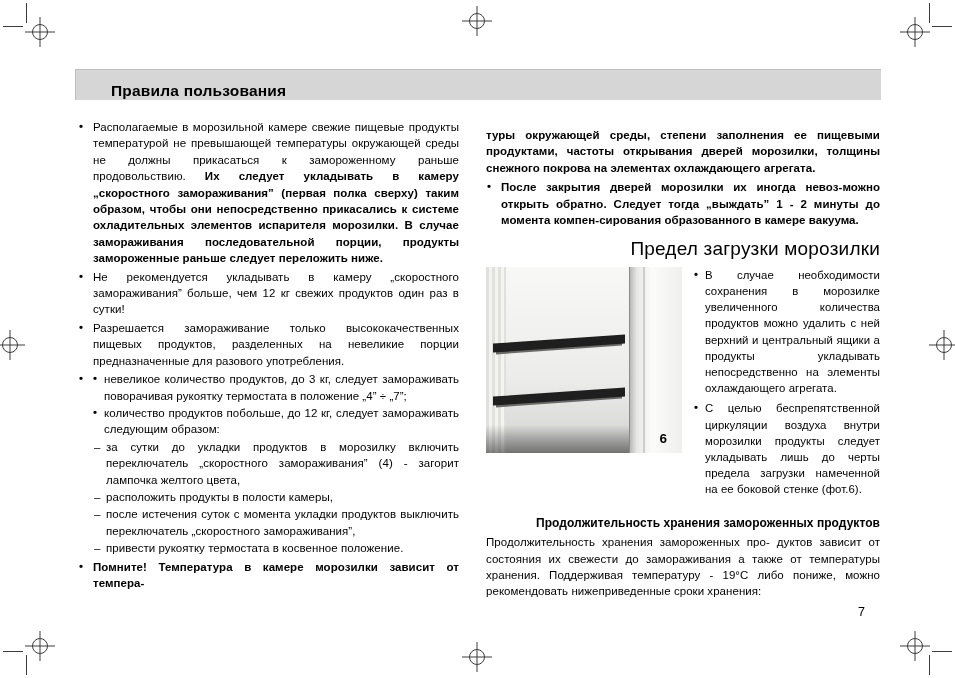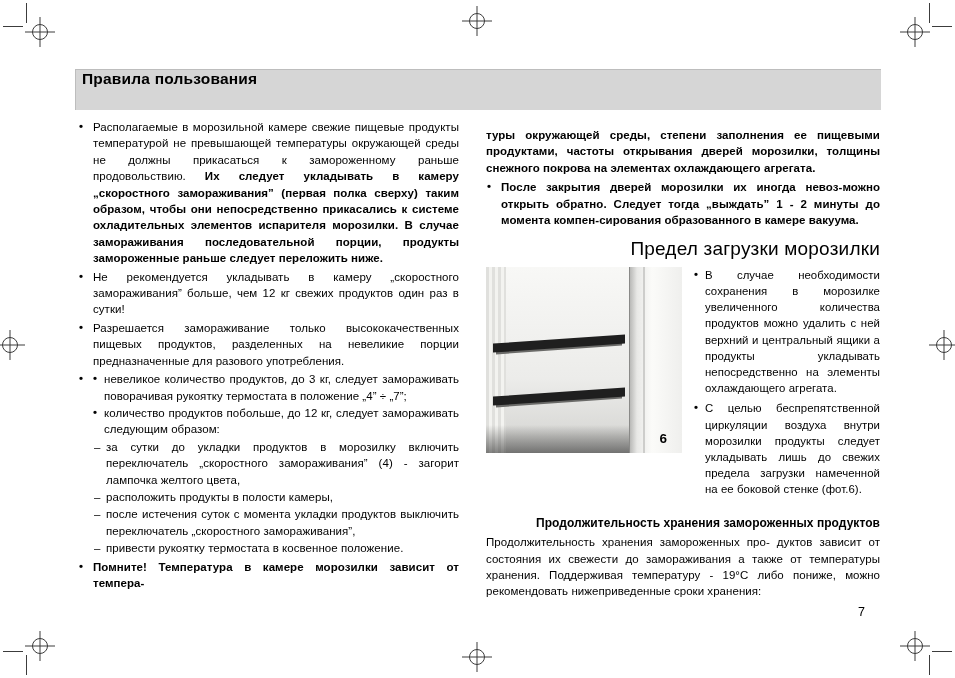--- a/index.html
+++ b/index.html
@@ -7,22 +7,22 @@
     position:relative;width:955px;height:678px;background:#ffffff;
     font-family:"Liberation Sans", sans-serif;color:#000;overflow:hidden;
   }
   
   .reg{position:absolute;width:16px;height:16px;border:1px solid #3c3c3c;border-radius:50%;box-sizing:border-box;}
   .reg::before{content:"";position:absolute;left:50%;top:-8px;height:30px;width:1px;background:#3c3c3c;transform:translateX(-.5px);}
   .reg::after{content:"";position:absolute;top:50%;left:-8px;width:30px;height:1px;background:#3c3c3c;transform:translateY(-.5px);}
   .cropline{position:absolute;background:#3c3c3c;}
   
   .header-bar{
-    position:absolute;left:75px;top:69px;width:806px;height:41px;background:#d6d6d6;
-    box-sizing:border-box;display:flex;align-items:flex-start;padding-left:6px;
+    position:absolute;left:75px;top:69px;width:806px;height:31px;background:#d6d6d6;
+    box-sizing:border-box;display:flex;align-items:flex-end;padding-left:35px;
     border-top:1px solid #bdbdbd;border-left:1px solid #bdbdbd;
   }
   .header-bar .title{font-weight:bold;font-size:15.5px;letter-spacing:.2px;}
   
   .col{position:absolute;top:119px;font-size:11.5px;line-height:16.4px;text-align:justify;letter-spacing:.05px;}
   .col-left{left:78px;width:381px;}
   .col-right{left:486px;width:394px;margin-top:8px;}
   .b{font-weight:bold;}
   .bi{position:relative;padding-left:15px;margin-bottom:2px;}
   .bi > .mk{position:absolute;left:1px;top:-1px;font-weight:bold;}
@@ -152,21 +152,21 @@
         <div class="door-line"></div>
         <span class="fig-num">6</span>
       </div>
       <div class="fig-text">
         <div class="bi">
           <span class="mk">•</span>
           <span>В случае необходимости сохранения в морозилке увеличенного количества продуктов можно удалить с ней верхний и центральный ящики а продукты укладывать непосредственно на элементы охлаждающего агрегата.</span>
         </div>
         <div class="bi">
           <span class="mk">•</span>
-          <span>С целью беспрепятственной циркуляции воздуха внутри морозилки продукты следует укладывать лишь до свежих предела загрузки намеченной на ее боковой стенке (фот.6).</span>
+          <span>С целью беспрепятственной циркуляции воздуха внутри морозилки продукты следует укладывать лишь до черты предела загрузки намеченной на ее боковой стенке (фот.6).</span>
         </div>
       </div>
     </div>
 
     <h3 class="storage">Продолжительность хранения замороженных продуктов</h3>
     <p class="par">Продолжительность хранения замороженных про- дуктов зависит от состояния их свежести до замораживания а также от температуры хранения. Поддерживая температуру  - 19°С  либо пониже, можно рекомендовать нижеприведенные сроки хранения:</p>
   </div>
 
   <div class="pagenum">7</div>
 

